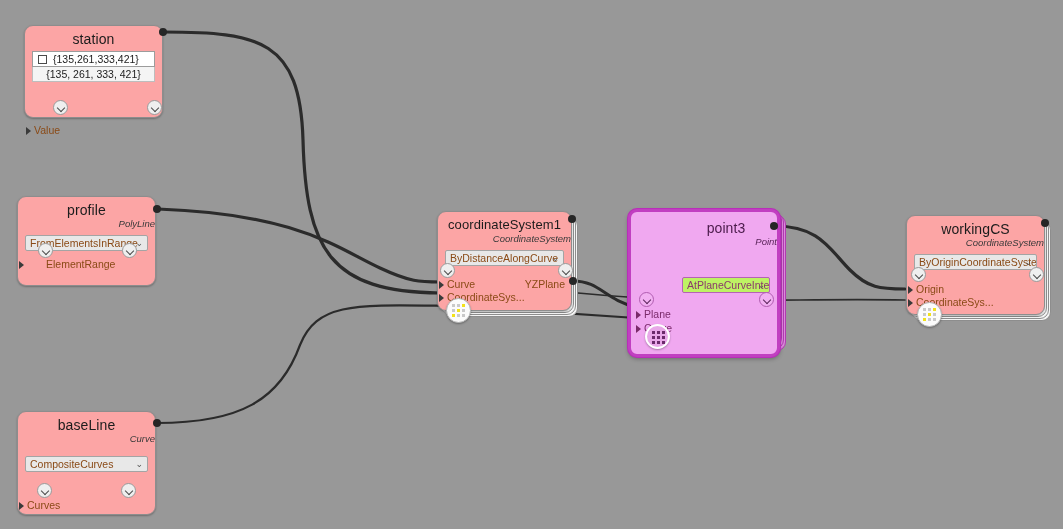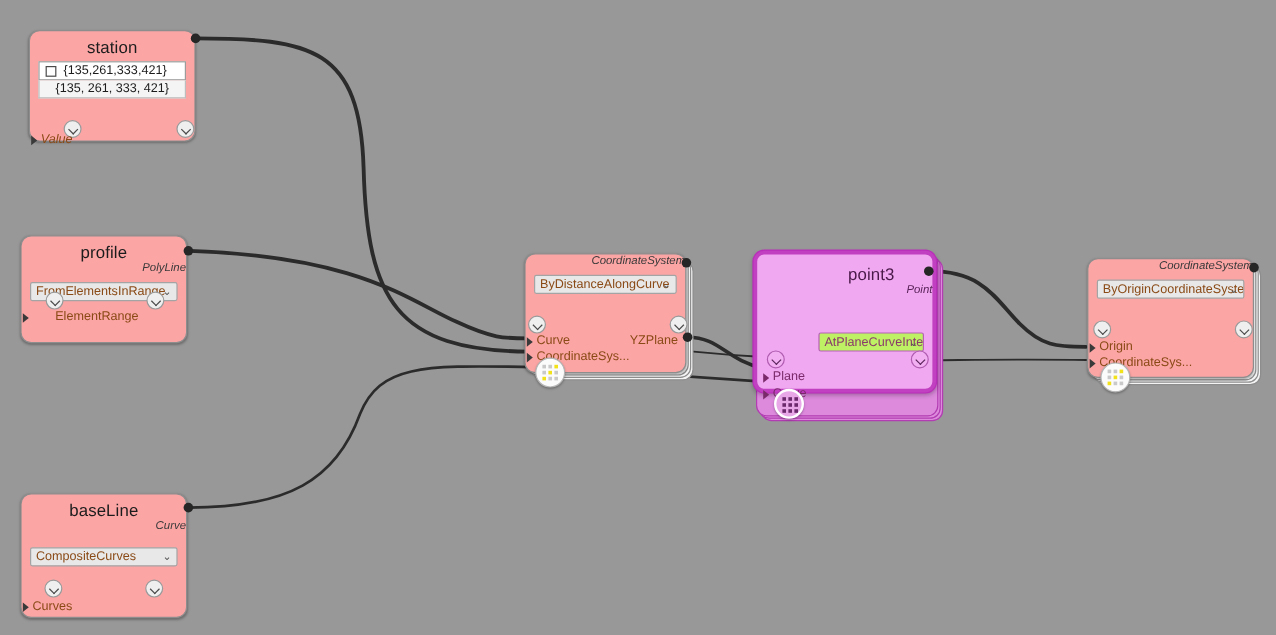--- a/index.html
+++ b/index.html
@@ -253,21 +253,21 @@
 
   <div class="node" style="left:24px; top:25px; width:139px; height:93px;">
     <div class="title">station</div>
     <div class="valuebox" style="margin-top:4px;">
       <span class="expander"></span>
       <span>{135,261,333,421}</span>
     </div>
     <div class="preview">{135, 261, 333, 421}</div>
     <div class="chevcircle" style="left:28px; top:74px;"></div>
     <div class="chevcircle" style="left:122px; top:74px;"></div>
-    <div class="inport" style="left:2px; top:85px;font-style:italic;">Value</div>
+    <div class="inport" style="left:2px; top:99px;">Value</div>
   </div>
   <div class="dot" style="left:159px; top:28px;"></div>
 
   <div class="node" style="left:17px; top:196px; width:139px; height:90px;">
     <div class="title">profile</div>
     <div class="subtitle">PolyLine</div>
     <div class="dropdown" style="margin-top:4px;">
       <span>FromElementsInRange</span>
       <span class="chev">⌄</span>
     </div>
@@ -287,20 +287,21 @@
     <div class="chevcircle" style="left:19px; top:71px;"></div>
     <div class="chevcircle" style="left:103px; top:71px;"></div>
     <div class="inport" style="left:2px; top:88px;">Curves</div>
   </div>
   <div class="dot" style="left:153px; top:419px;"></div>
 
   <div class="stack" style="left:443px; top:217px; width:135px; height:100px;"></div>
   <div class="stack" style="left:441px; top:215px; width:135px; height:100px;"></div>
   <div class="stack" style="left:439px; top:213px; width:135px; height:100px;"></div>
   <div class="node" style="left:437px; top:211px; width:135px; height:100px;">
+    <div class="title" style="font-size:13px;">coordinateSystem1</div>
     <div class="subtitle">CoordinateSystem</div>
     <div class="dropdown" style="margin-top:4px;">
       <span>ByDistanceAlongCurve</span>
       <span class="chev">⌄</span>
     </div>
     <div class="chevcircle" style="left:2px; top:51px;"></div>
     <div class="chevcircle" style="left:120px; top:51px;"></div>
     <div class="inport" style="left:2px; top:67px;">Curve</div>
     <div class="inport" style="left:2px; top:80px;">CoordinateSys...</div>
     <div class="outport" style="right:6px; top:67px;">YZPlane</div>
@@ -317,21 +318,21 @@
         <i></i>
       <i class="y"></i>
         <i></i>
         <i></i>
     </div>
   </div>
 
   <div class="stack sel" style="left:634px; top:215px; width:152px; height:136px;"></div>
   <div class="stack sel" style="left:632px; top:213px; width:152px; height:136px;"></div>
   <div class="stack sel" style="left:630px; top:211px; width:152px; height:136px;"></div>
-  <div class="node sel" style="left:628px; top:209px; width:152px; height:118px;padding-left:44px;">
+  <div class="node sel" style="left:628px; top:209px; width:152px; height:148px;padding-left:44px;">
     <div class="title" style="padding-top:8px;">point3</div>
     <div class="subtitle">Point</div>
     <div class="dropdown" style="margin-top:28px;">
       <span>AtPlaneCurveIntersection</span>
       <span class="chev">⌄</span>
     </div>
     <div class="chevcircle" style="left:8px; top:80px;"></div>
     <div class="chevcircle" style="left:128px; top:80px;"></div>
     <div class="inport" style="left:6px; top:97px;">Plane</div>
     <div class="inport" style="left:6px; top:111px;">Curve</div>
@@ -348,20 +349,21 @@
       <i></i>
         <i></i>
         <i></i>
     </div>
   </div>
 
   <div class="stack" style="left:912px; top:221px; width:139px; height:100px;"></div>
   <div class="stack" style="left:910px; top:219px; width:139px; height:100px;"></div>
   <div class="stack" style="left:908px; top:217px; width:139px; height:100px;"></div>
   <div class="node" style="left:906px; top:215px; width:139px; height:100px;">
+    <div class="title">workingCS</div>
     <div class="subtitle">CoordinateSystem</div>
     <div class="dropdown" style="margin-top:4px;">
       <span>ByOriginCoordinateSystem</span>
       <span class="chev">⌄</span>
     </div>
     <div class="chevcircle" style="left:4px; top:51px;"></div>
     <div class="chevcircle" style="left:122px; top:51px;"></div>
     <div class="inport" style="left:2px; top:68px;">Origin</div>
     <div class="inport" style="left:2px; top:81px;">CoordinateSys...</div>
   </div>

